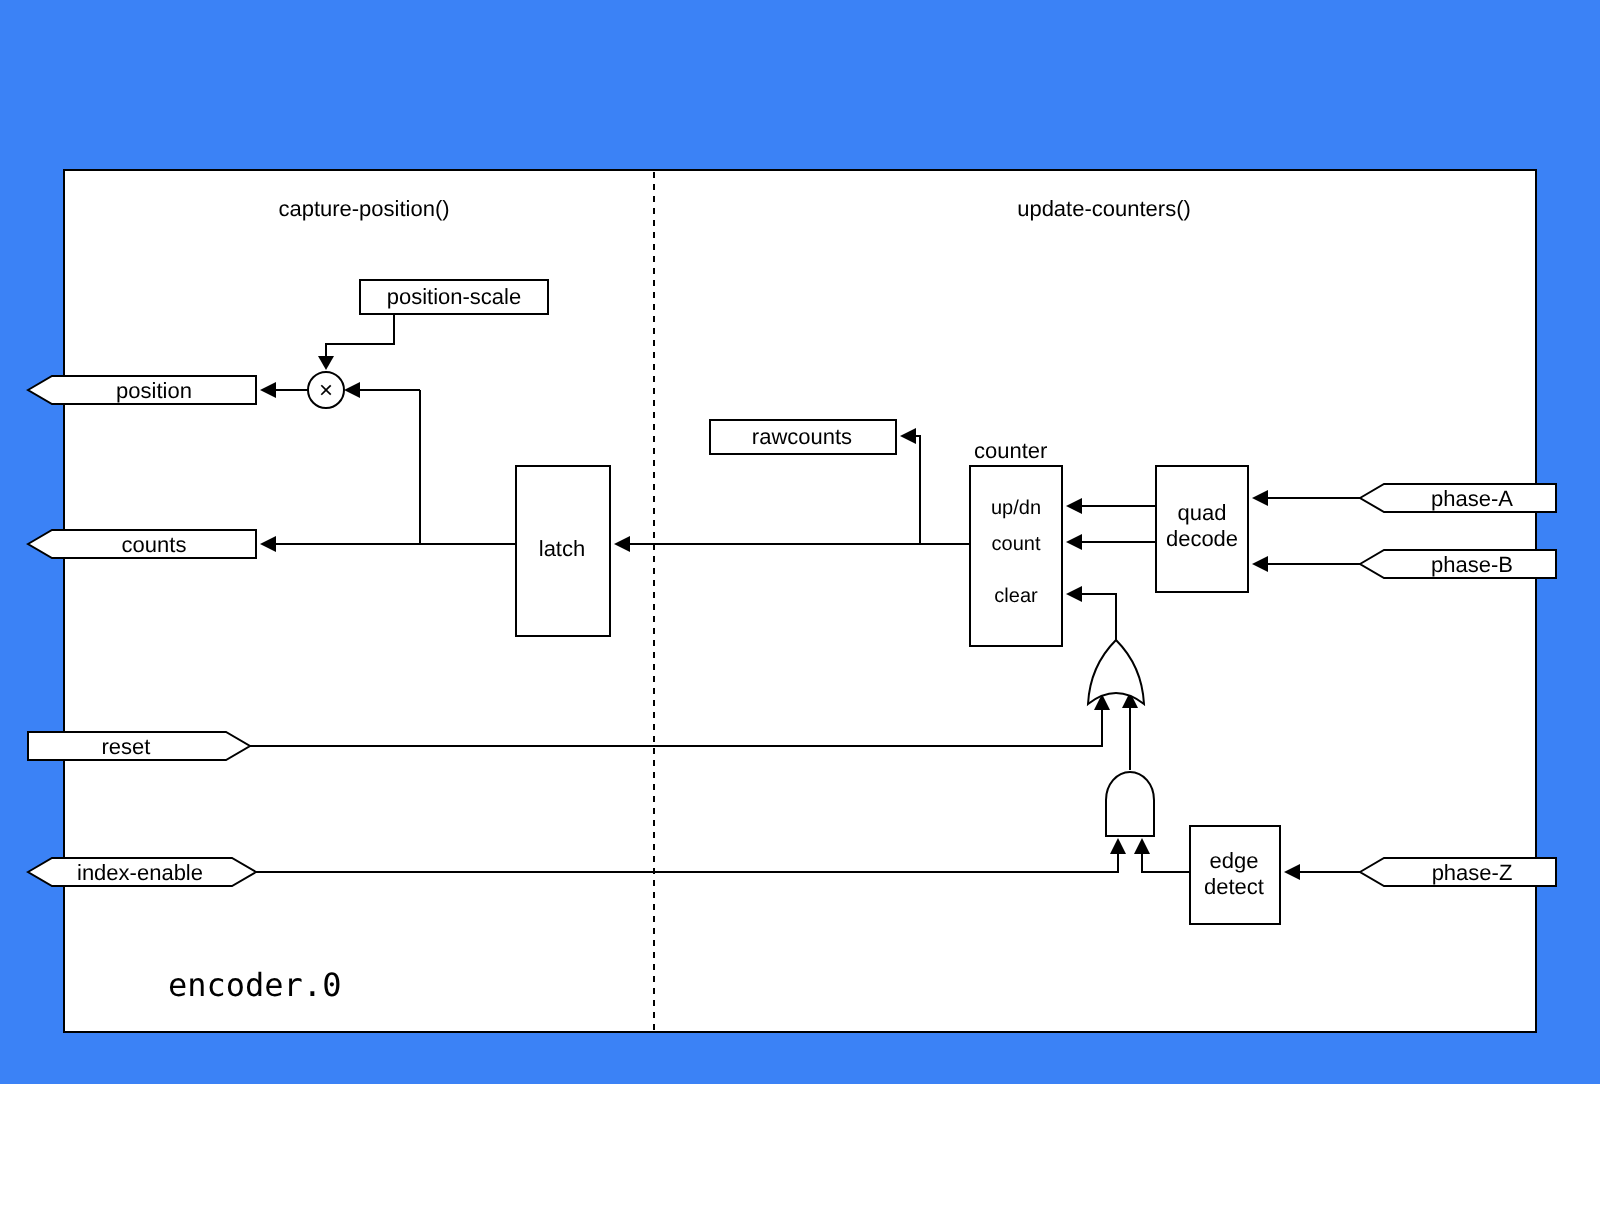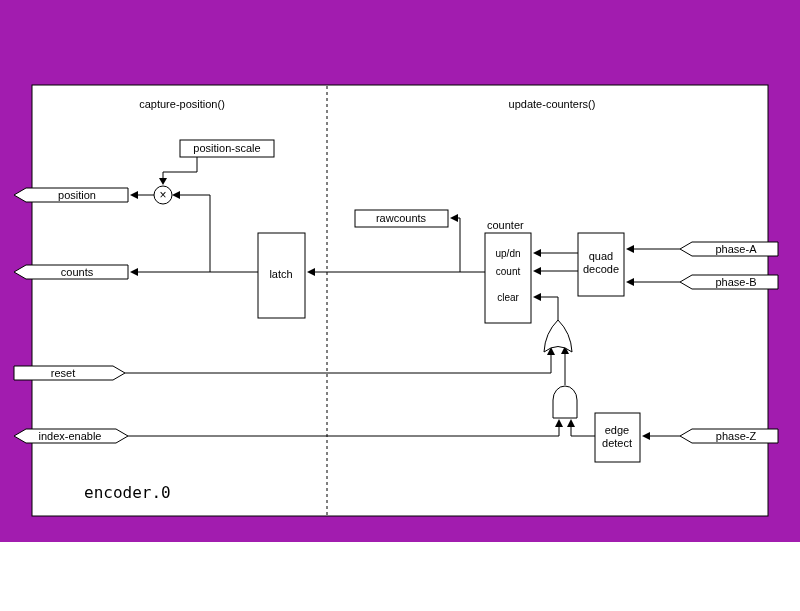--- a/index.html
+++ b/index.html
@@ -1,16 +1,16 @@
 <!DOCTYPE html>
 <html><head>
 <meta charset="utf-8">
 <style>
   html,body{margin:0;padding:0;background:#ffffff;}
-  .canvas{width:800px;height:542px;background:#a21caf;position:relative;overflow:hidden;}
+  .canvas{width:800px;height:542px;background:#3b82f6;position:relative;overflow:hidden;}
   svg{display:block;}
   text{font-family:"Liberation Sans","DejaVu Sans",sans-serif;font-size:11px;fill:#000;}
   .pinlabel{font-size:10px;}
   .mono{font-family:"DejaVu Sans Mono",monospace;font-size:16px;}
   .box{fill:#ffffff;stroke:#000000;stroke-width:1;}
   .tag{fill:#ffffff;stroke:#000000;stroke-width:1;}
   .wire{fill:none;stroke:#000000;stroke-width:1;}
   .gate{fill:#ffffff;stroke:#000000;stroke-width:1;}
   .ah{fill:#000000;stroke:none;}
 </style>

